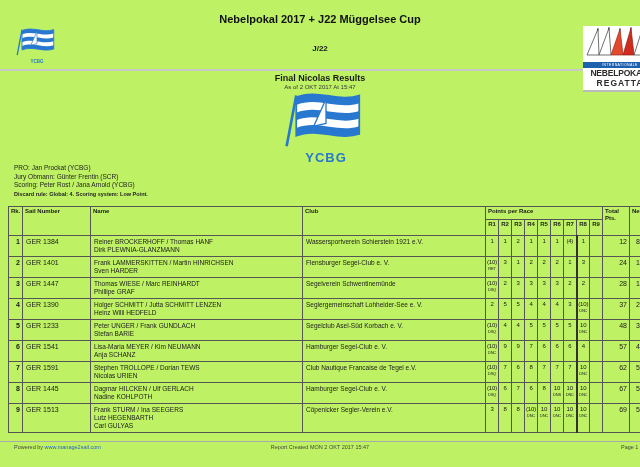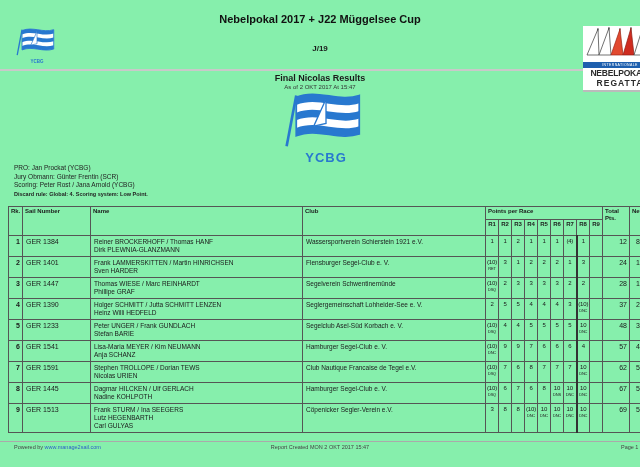--- a/index.html
+++ b/index.html
@@ -1,17 +1,17 @@
 <!DOCTYPE html>
 <html><head>
 <meta charset="utf-8">
 <style>
   html,body { margin:0; padding:0; background:#fff; }
   #page {
-    position:relative; width:640px; height:467px; background:#86efac;
+    position:relative; width:640px; height:467px; background:#bef264;
     overflow:hidden; font-family:"Liberation Sans", sans-serif; color:#1a1a1a;
   }
   .centered { position:absolute; left:0; width:640px; text-align:center; }
   .doc-title { top:13px; font-size:11px; font-weight:bold; color:#111; }
   .class-label { top:44px; font-size:8px; font-weight:bold; }
   .divider { position:absolute; top:69px; left:0; width:640px; height:2px; background:#c9c9c9; }
   .results-title { top:73px; font-size:9px; font-weight:bold; }
   .results-subtitle { top:84px; font-size:6px; color:#333; }
 
   .logo-left { position:absolute; left:13px; top:26px; width:48px; text-align:center; }
@@ -53,21 +53,21 @@
   .footer-left a { color:#2b5fc7; text-decoration:none; }
   .footer-center { position:absolute; top:444px; left:0; width:640px; text-align:center; font-size:5.5px; color:#444; }
   .footer-right { position:absolute; top:444px; left:621px; font-size:5.5px; color:#444; white-space:nowrap; }
 </style>
 </head>
 <body>
 
 <div id="page">
 
   <div class="centered doc-title">Nebelpokal 2017 + J22 Müggelsee Cup</div>
-  <div class="centered class-label">J/19</div>
+  <div class="centered class-label">J/22</div>
 
   <div class="logo-left">
     <span>
       <svg width="44" height="32" viewBox="0 0 100 64">
         <line x1="16" y1="4" x2="5" y2="62" stroke="#2878cf" stroke-width="3"></line>
         <path d="M16,6 C40,-4 64,12 88,4 L88,48 C64,56 40,40 16,50 Z" fill="#ffffff" stroke="#2878cf" stroke-width="2"></path>
         <path d="M16,6 C40,-4 64,12 88,4 L88,12.8 C64,20.8 40,4.8 16,14.8 Z" fill="#2878cf"></path>
         <path d="M16,23.6 C40,13.6 64,29.6 88,21.6 L88,30.4 C64,38.4 40,22.4 16,32.4 Z" fill="#2878cf"></path>
         <path d="M16,41.2 C40,31.2 64,47.2 88,39.2 L88,48 C64,56 40,40 16,50 Z" fill="#2878cf"></path>
         <path d="M50,8 L50,36 L36,39 Z" fill="#ffffff" stroke="#2878cf" stroke-width="1.5"></path>

